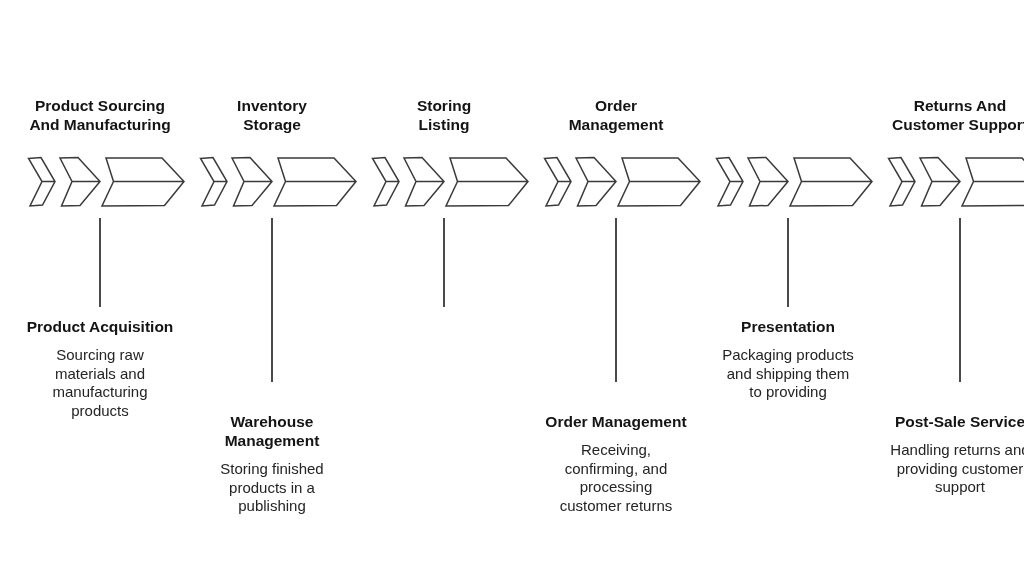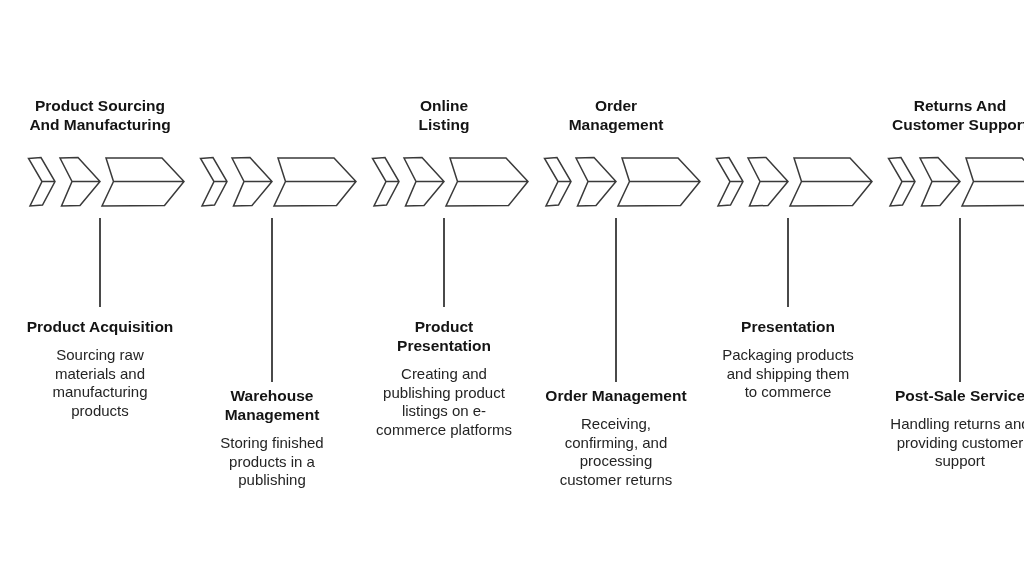--- a/index.html
+++ b/index.html
@@ -71,21 +71,21 @@
   }
   .connector.short { height: 89px; }
   .connector.tall  { height: 164px; }
   .textblock {
     position: absolute;
     left: -6px;
     right: -6px;
     text-align: center;
   }
   .textblock.high { top: 317px; }
-  .textblock.low  { top: 386px; }
+  .textblock.low  { top: 412px; }
   .stage-label {
     font-size: 15.5px;
     line-height: 19px;
     font-weight: bold;
     color: #141414;
     white-space: pre-line;
   }
   .stage-desc {
     margin-top: 10px;
     font-size: 15px;
@@ -113,52 +113,46 @@
       <div class="textblock high">
         <div class="stage-label">Product Acquisition</div>
         <div class="stage-desc">Sourcing raw
 materials and
 manufacturing
 products</div>
       </div>
     </div>
 
     <div class="col">
+      <div class="stage-title">Inventory
+Storage</div>
       <svg class="chev" viewBox="0 0 166 54" aria-hidden="true">
         <path d="M6.5 3.5 L19 2.5 L33 26.5 L20.5 50 L8 51 L20 26.5 Z M20 26.5 L33 26.5"></path>
         <path d="M38 3 L56 2.5 L78 26.5 L58 50.5 L39.5 51 L50 26.5 Z M50 26.5 L78 26.5"></path>
         <path d="M84 3 L140 3 L162 26.5 L142.5 50.5 L80 51 L91.5 26.5 Z M91.5 26.5 L162 26.5"></path>
       </svg>
       <div class="connector tall"></div>
       <div class="textblock low">
         <div class="stage-label">Warehouse
 Management</div>
         <div class="stage-desc">Storing finished
 products in a
 publishing</div>
       </div>
     </div>
 
     <div class="col">
-      <div class="stage-title">Online
+      <div class="stage-title">Storing
 Listing</div>
       <svg class="chev" viewBox="0 0 166 54" aria-hidden="true">
         <path d="M6.5 3.5 L19 2.5 L33 26.5 L20.5 50 L8 51 L20 26.5 Z M20 26.5 L33 26.5"></path>
         <path d="M38 3 L56 2.5 L78 26.5 L58 50.5 L39.5 51 L50 26.5 Z M50 26.5 L78 26.5"></path>
         <path d="M84 3 L140 3 L162 26.5 L142.5 50.5 L80 51 L91.5 26.5 Z M91.5 26.5 L162 26.5"></path>
       </svg>
       <div class="connector short"></div>
-      <div class="textblock high">
-        <div class="stage-label">Product
-Presentation</div>
-        <div class="stage-desc">Creating and
-publishing product
-listings on e-
-commerce platforms</div>
-      </div>
     </div>
 
     <div class="col">
       <div class="stage-title">Order
 Management</div>
       <svg class="chev" viewBox="0 0 166 54" aria-hidden="true">
         <path d="M6.5 3.5 L19 2.5 L33 26.5 L20.5 50 L8 51 L20 26.5 Z M20 26.5 L33 26.5"></path>
         <path d="M38 3 L56 2.5 L78 26.5 L58 50.5 L39.5 51 L50 26.5 Z M50 26.5 L78 26.5"></path>
         <path d="M84 3 L140 3 L162 26.5 L142.5 50.5 L80 51 L91.5 26.5 Z M91.5 26.5 L162 26.5"></path>
       </svg>
@@ -176,21 +170,21 @@
       <svg class="chev" viewBox="0 0 166 54" aria-hidden="true">
         <path d="M6.5 3.5 L19 2.5 L33 26.5 L20.5 50 L8 51 L20 26.5 Z M20 26.5 L33 26.5"></path>
         <path d="M38 3 L56 2.5 L78 26.5 L58 50.5 L39.5 51 L50 26.5 Z M50 26.5 L78 26.5"></path>
         <path d="M84 3 L140 3 L162 26.5 L142.5 50.5 L80 51 L91.5 26.5 Z M91.5 26.5 L162 26.5"></path>
       </svg>
       <div class="connector short"></div>
       <div class="textblock high">
         <div class="stage-label">Presentation</div>
         <div class="stage-desc">Packaging products
 and shipping them
-to commerce</div>
+to providing</div>
       </div>
     </div>
 
     <div class="col">
       <div class="stage-title">Returns And
 Customer Support</div>
       <svg class="chev" viewBox="0 0 166 54" aria-hidden="true">
         <path d="M6.5 3.5 L19 2.5 L33 26.5 L20.5 50 L8 51 L20 26.5 Z M20 26.5 L33 26.5"></path>
         <path d="M38 3 L56 2.5 L78 26.5 L58 50.5 L39.5 51 L50 26.5 Z M50 26.5 L78 26.5"></path>
         <path d="M84 3 L140 3 L162 26.5 L142.5 50.5 L80 51 L91.5 26.5 Z M91.5 26.5 L162 26.5"></path>

